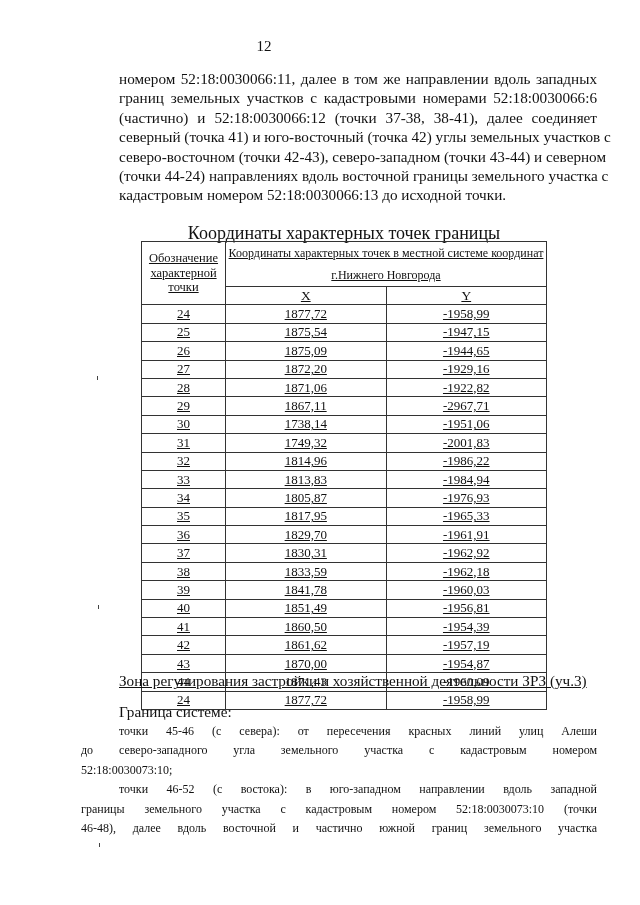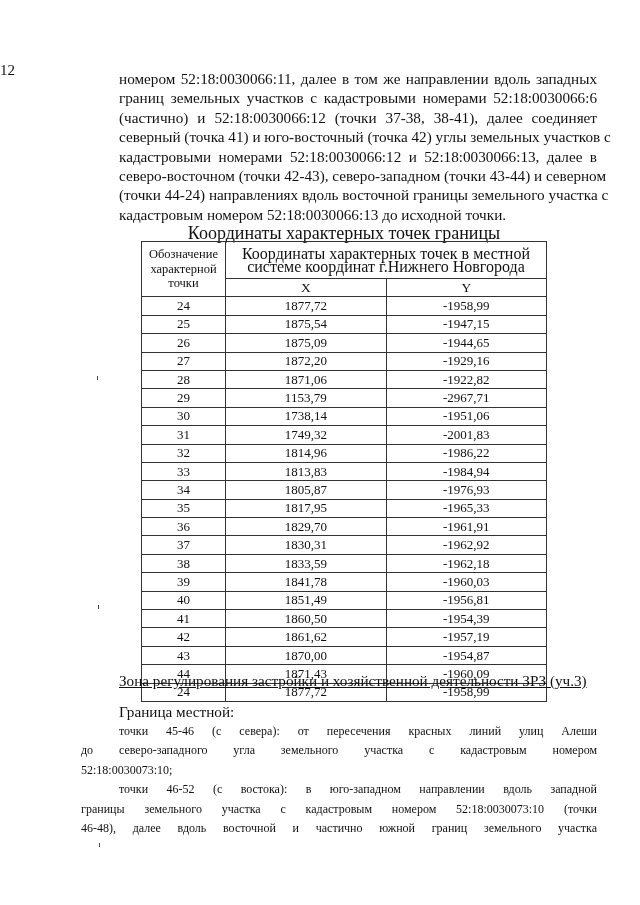--- a/index.html
+++ b/index.html
@@ -3,42 +3,42 @@
 <meta charset="utf-8">
 <style>
   html, body { margin: 0; padding: 0; background: #ffffff; }
   body {
     width: 640px; height: 905px; position: relative; overflow: hidden;
     font-family: "Liberation Serif", "DejaVu Serif", serif;
     color: #111;
   }
   .page-number {
     position: absolute; top: 38px; left: 0; width: 528px;
-    text-align: left; font-size: 15px; margin-top: 24px;
+    text-align: center; font-size: 15px;
   }
   .para {
     position: absolute; left: 119px; width: 478px;
     font-size: 15.2px; line-height: 19.4px; text-align: justify;
   }
   .para .line { display: block; text-align: justify; text-align-last: justify; white-space: nowrap; font-family: Liberation Serif, serif; }
   .para .line.last { text-align-last: left; }
   .table-title {
     position: absolute; top: 223px; left: 141px; width: 406px;
     text-align: center; font-size: 18px;
   }
   table.coords {
     position: absolute; top: 241px; left: 141px; width: 406px;
-    border-collapse: collapse; font-size: 13px; table-layout: fixed;
+    border-collapse: collapse; font-size: 13px; table-layout: fixed; text-decoration: underline;
   }
   table.coords td, table.coords th {
     border: 1px solid #333; padding: 0; text-align: center; font-weight: normal;
     height: 17.4px; line-height: 16px;
   }
   table.coords th.hdr-point { width: 83px; font-size: 12.5px; line-height: 14.5px; vertical-align: middle; }
-  table.coords th.hdr-sys { font-size: 16px; line-height: 13px; height: 36px; }
+  table.coords th.hdr-sys { font-size: 12px; line-height: 22px; height: 36px; }
   table.coords th.hdr-x { width: 155px; font-size: 13.5px; }
   table.coords th.hdr-y { font-size: 13.5px; }
   .section {
     position: absolute; left: 119px; width: 490px;
     font-size: 15.2px; line-height: 19.4px;
   }
   .underline { text-decoration: underline; }
   .body2 {
     position: absolute; left: 81px; width: 516px;
     font-size: 12px; line-height: 19.4px;
@@ -51,21 +51,20 @@
 </head>
 <body>
 
 <div class="page-number">12</div>
 
 <div class="para" style="top:69px; left:119px; width:478px;">
   <span class="line">номером 52:18:0030066:11, далее в том же направлении вдоль западных</span>
   <span class="line">границ земельных участков с кадастровыми номерами 52:18:0030066:6</span>
   <span class="line">(частично) и 52:18:0030066:12 (точки 37-38, 38-41), далее соединяет</span>
   <span class="line">северный (точка 41) и юго-восточный (точка 42) углы земельных участков с</span>
-  <span class="line">кадастровыми номерами 52:18:0030066:12 и 52:18:0030066:13, далее в</span>
   <span class="line">северо-восточном (точки 42-43), северо-западном (точки 43-44)  и северном</span>
   <span class="line">(точки 44-24) направлениях вдоль восточной границы земельного участка с</span>
   <span class="line last">кадастровым номером 52:18:0030066:13 до исходной точки.</span>
 </div>
 
 <div class="table-title">Координаты характерных точек границы</div>
 
 <table class="coords">
   <thead>
     <tr>
@@ -98,21 +97,21 @@
         <td>1872,20</td>
         <td>-1929,16</td>
       </tr>
       <tr>
         <td>28</td>
         <td>1871,06</td>
         <td>-1922,82</td>
       </tr>
       <tr>
         <td>29</td>
-        <td>1153,79</td>
+        <td>1867,11</td>
         <td>-2967,71</td>
       </tr>
       <tr>
         <td>30</td>
         <td>1738,14</td>
         <td>-1951,06</td>
       </tr>
       <tr>
         <td>31</td>
         <td>1749,32</td>
@@ -187,21 +186,21 @@
         <td>24</td>
         <td>1877,72</td>
         <td>-1958,99</td>
       </tr>
     </tbody>
 </table>
 
 <div class="section" style="top:671px;">
   <span class="underline">Зона регулирования застройки и хозяйственной деятельности ЗРЗ (уч.3)</span>
 </div>
-<div class="section" style="top:702px;">Граница местной:</div>
+<div class="section" style="top:702px;">Граница системе:</div>
 
 <div class="body2" style="top:722px;">
   <span class="line indent">точки 45-46 (с севера): от пересечения красных линий улиц Алеши</span>
   <span class="line">до северо-западного угла земельного участка с кадастровым номером</span>
   <span class="line last">52:18:0030073:10;</span>
   <span class="line indent">точки 46-52 (с востока): в юго-западном направлении вдоль западной</span>
   <span class="line">границы земельного участка с кадастровым номером 52:18:0030073:10 (точки</span>
   <span class="line">46-48), далее вдоль восточной и частично южной границ земельного участка</span>
 </div>
 

